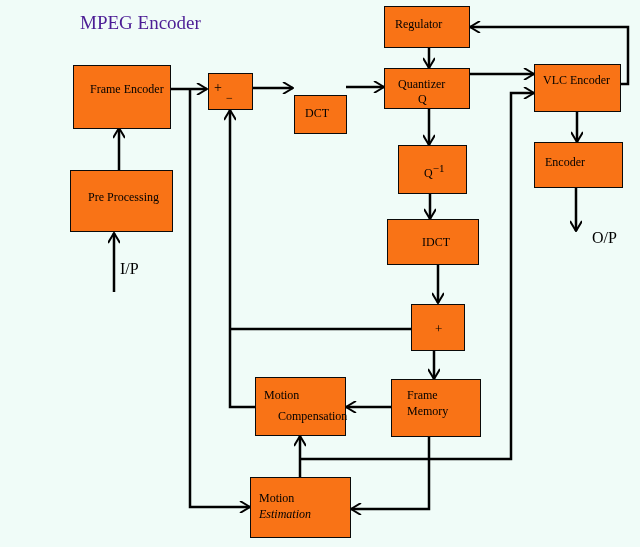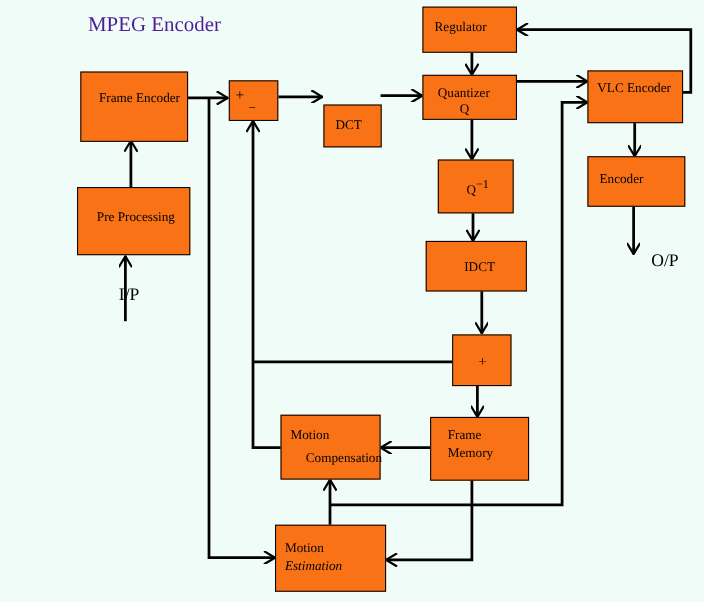--- a/index.html
+++ b/index.html
@@ -137,14 +137,14 @@
 </div>
 
 <div class="block" style="left:534px;top:64px;width:87px;height:48px;text-decoration:underline;">
   <span style="left:8px;top:8px;">VLC Encoder</span>
 </div>
 
 <div class="block" style="left:534px;top:142px;width:89px;height:46px;">
   <span style="left:10px;top:12px;">Encoder</span>
 </div>
 
-<div class="lbl" style="left:108px;top:260px;">I/P</div>
+<div class="lbl" style="left:120px;top:260px;">I/P</div>
 <div class="lbl" style="left:592px;top:229px;">O/P</div>
 
 </body></html>

